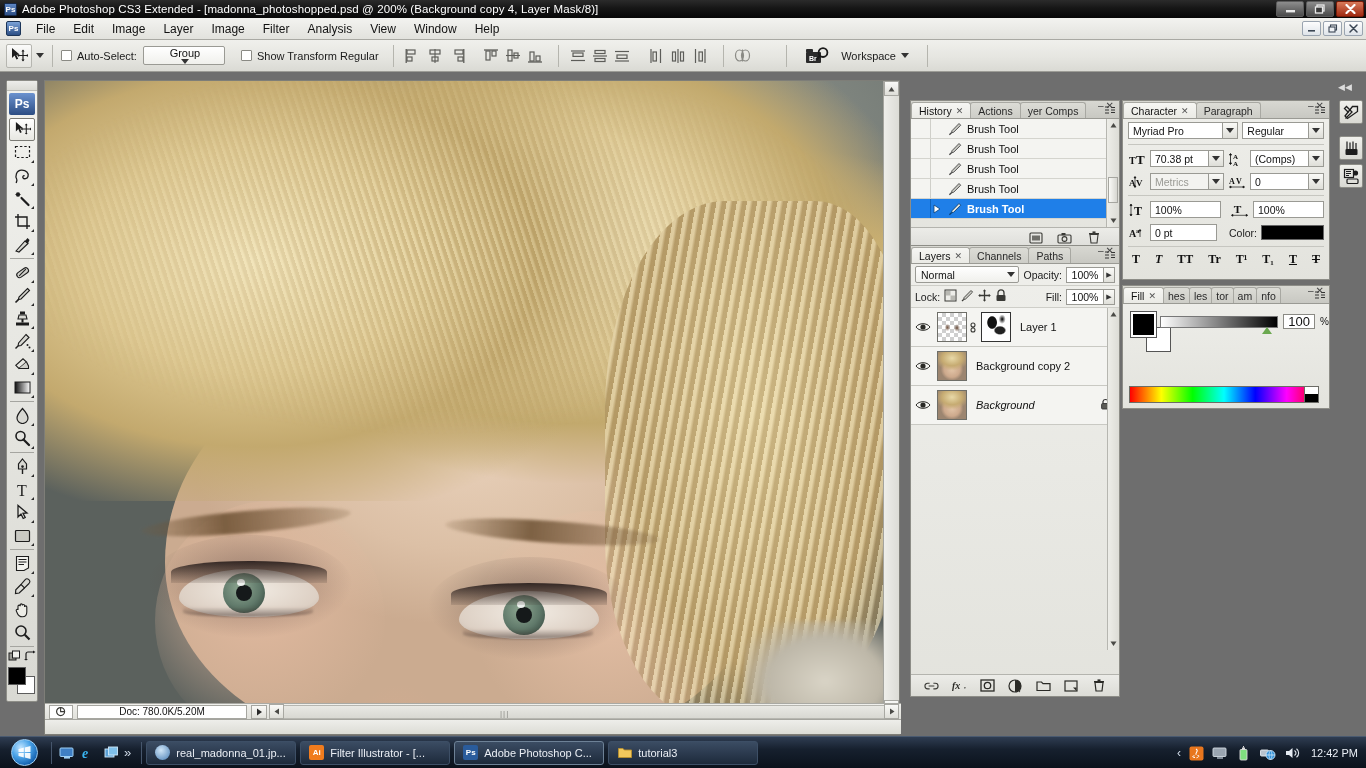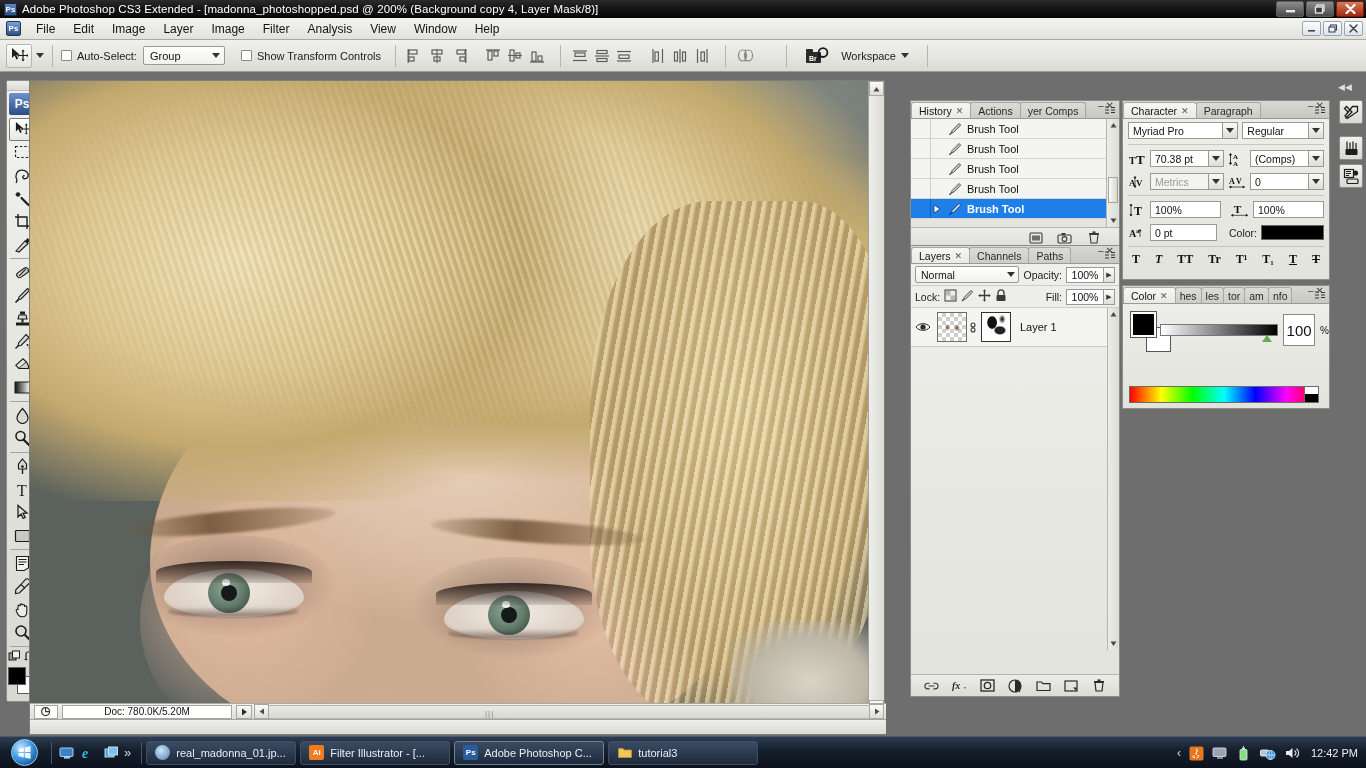--- a/index.html
+++ b/index.html
@@ -60,21 +60,21 @@
     width:26px;height:24px;display:flex;align-items:center;justify-content:center;
     background:linear-gradient(180deg,#fbfbfa,#e4e4df);border:1px solid #b6b6b0;border-radius:2px;
   }
   .ob-sep{width:1px;height:22px;background:#b5b5ae;margin:0 8px;}
   .ckbox{width:11px;height:11px;border:1px solid #8a8a84;background:#fff;display:inline-block;border-radius:1px;}
   .ob-label{font-size:11px;color:#1a1a1a;margin-left:5px;}
   .ob-select{
     height:19px;min-width:82px;border:1px solid #9a9a94;border-radius:2px;
     background:linear-gradient(180deg,#ffffff,#f0f0ec);
     display:flex;align-items:center;justify-content:space-between;
-    padding:0 4px 0 6px;font-size:11px;color:#111;margin-left:6px;
+    padding:0 4px 0 6px;font-size:11px;color:#111;margin-left:6px;flex-direction:column;
   }
   .arrowdn{width:0;height:0;border-left:4px solid transparent;border-right:4px solid transparent;border-top:5px solid #333;}
   .align-ico{
     width:22px;height:22px;display:flex;align-items:center;justify-content:center;
     color:#6a6a66;font-size:13px;
   }
   .align-ico svg{display:block;}
   #workspace-btn{display:flex;align-items:center;gap:5px;font-size:11px;color:#1a1a1a;}
 
   
@@ -100,21 +100,21 @@
   .tool.sel{background:linear-gradient(180deg,#ffffff,#e7e7e2);border:1px solid #7a7a74;border-radius:2px;}
   .tool .corner{position:absolute;right:1px;bottom:1px;width:0;height:0;
     border-left:3px solid transparent;border-bottom:3px solid #2a2a2a;}
   .tb-div{width:24px;height:1px;background:#a5a5a0;margin:2px 0;}
   .swatches{position:relative;width:28px;height:28px;margin-top:4px;}
   .swatches .fg{position:absolute;left:0;top:0;width:18px;height:18px;background:#000;border:1px solid #5c5c5c;}
   .swatches .bg{position:absolute;left:9px;top:9px;width:18px;height:18px;background:#fff;border:1px solid #5c5c5c;}
 
   
   #docwin{
-    position:absolute;left:29px;top:80px;width:856px;height:655px;
+    position:absolute;left:44px;top:80px;width:856px;height:655px;
     background:#0369a1;border:1px solid #7e7e78;
   }
   #canvas{
     position:absolute;left:0;top:0;width:840px;height:634px;overflow:hidden;
     background:#8c9088;
   }
   
   #canvas .bgwall{
     position:absolute;inset:0;
     background:
@@ -493,21 +493,21 @@
   </div>
   <div style="margin-left:4px;" class="arrowdn"></div>
   <div class="ob-sep"></div>
   <span class="ckbox"></span>
   <span class="ob-label">Auto-Select:</span>
   <div class="ob-select">
     <span>Group</span>
     <span class="arrowdn"></span>
   </div>
   <span class="ckbox" style="margin-left:16px;"></span>
-  <span class="ob-label">Show Transform Controls</span>
+  <span class="ob-label">Show Transform Regular</span>
 
   <div class="ob-sep" style="margin-left:14px;"></div>
 
   <div class="align-ico">
       <svg width="16" height="16" viewBox="0 0 16 16">
         <rect x="2" y="2" width="8" height="4" fill="none" stroke="#5d5d59" stroke-width="1.2"></rect>
         <rect x="2" y="9" width="5" height="4" fill="none" stroke="#5d5d59" stroke-width="1.2"></rect>
         <line x1="1.2" y1="1" x2="1.2" y2="15" stroke="#5d5d59" stroke-width="1.3"></line>
       </svg>
     </div>
@@ -1099,21 +1099,47 @@
             <path d="M4 2 A2 2 0 0 1 4 6 A2 2 0 0 1 4 2 Z M4 7 A2 2 0 0 1 4 11 A2 2 0 0 1 4 7 Z" fill="none" stroke="#3a3a36" stroke-width="1.1"></path>
           </svg>
       </div>
       <div class="mask-thumb mask-a"></div>
       <span class="layer-name">Layer 1</span>
     </div>
 
 
 
 
-
+    <div class="layer-row">
+      <div class="eye-cell">
+        <svg width="16" height="12" viewBox="0 0 16 12">
+            <path d="M1 6 C4 1.6 12 1.6 15 6 C12 10.4 4 10.4 1 6 Z" fill="#f4f4f1" stroke="#2a2a26" stroke-width="1"></path>
+            <circle cx="8" cy="6" r="2.6" fill="#2a2a26"></circle>
+          </svg>
+      </div>
+      <div class="thumb portrait"></div>
+      <span class="layer-name">Background copy 2</span>
+    </div>
+
+    <div class="layer-row">
+      <div class="eye-cell">
+        <svg width="16" height="12" viewBox="0 0 16 12">
+            <path d="M1 6 C4 1.6 12 1.6 15 6 C12 10.4 4 10.4 1 6 Z" fill="#f4f4f1" stroke="#2a2a26" stroke-width="1"></path>
+            <circle cx="8" cy="6" r="2.6" fill="#2a2a26"></circle>
+          </svg>
+      </div>
+      <div class="thumb portrait"></div>
+      <span class="layer-name italic">Background</span>
+      <span class="lock-ico">
+        <svg width="11" height="12" viewBox="0 0 11 12">
+            <path d="M3 5.5 L3 3.4 A2.6 2.6 0 0 1 8 3.4 L8 5.5" fill="none" stroke="#333" stroke-width="1.2"></path>
+            <rect x="1.6" y="5.5" width="7.8" height="5.5" rx="1" fill="#5a5a55" stroke="#333" stroke-width=".9"></rect>
+          </svg>
+      </span>
+    </div>
 
     <div style="position:absolute;right:0;top:0;width:12px;height:342px;background:linear-gradient(90deg,#ededE8,#dcdcd6);border-left:1px solid #b6b6b0;">
       <div style="position:absolute;top:0;left:0;width:11px;height:12px;display:flex;align-items:center;justify-content:center;">
         <svg width="7" height="6" viewBox="0 0 7 6">
             <path d="M3.5 1 L6.5 5.5 L0.5 5.5 Z" fill="#4a4a46"></path>
           </svg>
       </div>
       <div style="position:absolute;bottom:0;left:0;width:11px;height:12px;display:flex;align-items:center;justify-content:center;">
         <svg width="7" height="6" viewBox="0 0 7 6">
             <path d="M3.5 5 L0.5 0.5 L6.5 0.5 Z" fill="#4a4a46"></path>
@@ -1299,21 +1325,21 @@
     <span>T¹</span>
     <span>T₁</span>
     <span style="text-decoration:underline;">T</span>
     <span style="text-decoration:line-through;">T</span>
   </div>
 </div>
 
 <div class="panel" id="color-panel">
   <div class="panel-tabs">
     <div class="ptab active">
-      <span>Color</span>
+      <span>Fill</span>
       <span class="x">✕</span>
     </div>
     <div class="ptab" style="padding:0 4px;">
       <span>hes</span>
     </div>
     <div class="ptab" style="padding:0 4px;">
       <span>les</span>
     </div>
     <div class="ptab" style="padding:0 4px;">
       <span>tor</span>
@@ -1337,21 +1363,21 @@
     <div class="color-swatch-box">
       <div class="csw-bg"></div>
       <div class="csw-fg"></div>
     </div>
     <div style="display:flex;align-items:center;gap:5px;margin-top:10px;margin-left:8px;">
       <span style="font-size:11px;color:#111;">K</span>
       <div style="position:relative;">
         <div class="k-slider"></div>
         <div style="position:absolute;left:102px;top:11px;width:0;height:0;border-left:5px solid transparent;border-right:5px solid transparent;border-bottom:7px solid #6aa84f;"></div>
       </div>
-      <div style="width:32px;height:32px;border:1px solid #8a8a84;background:#fff;display:flex;align-items:center;justify-content:center;font-size:15px;color:#111;">100</div>
+      <div style="width:32px;height:15px;border:1px solid #8a8a84;background:#fff;display:flex;align-items:center;justify-content:center;font-size:13px;color:#111;">100</div>
       <span style="font-size:10px;color:#111;">%</span>
     </div>
   </div>
 
   <div class="ramp">
     <div class="wb"></div>
   </div>
 </div>
 
 <div id="dockstrip">

